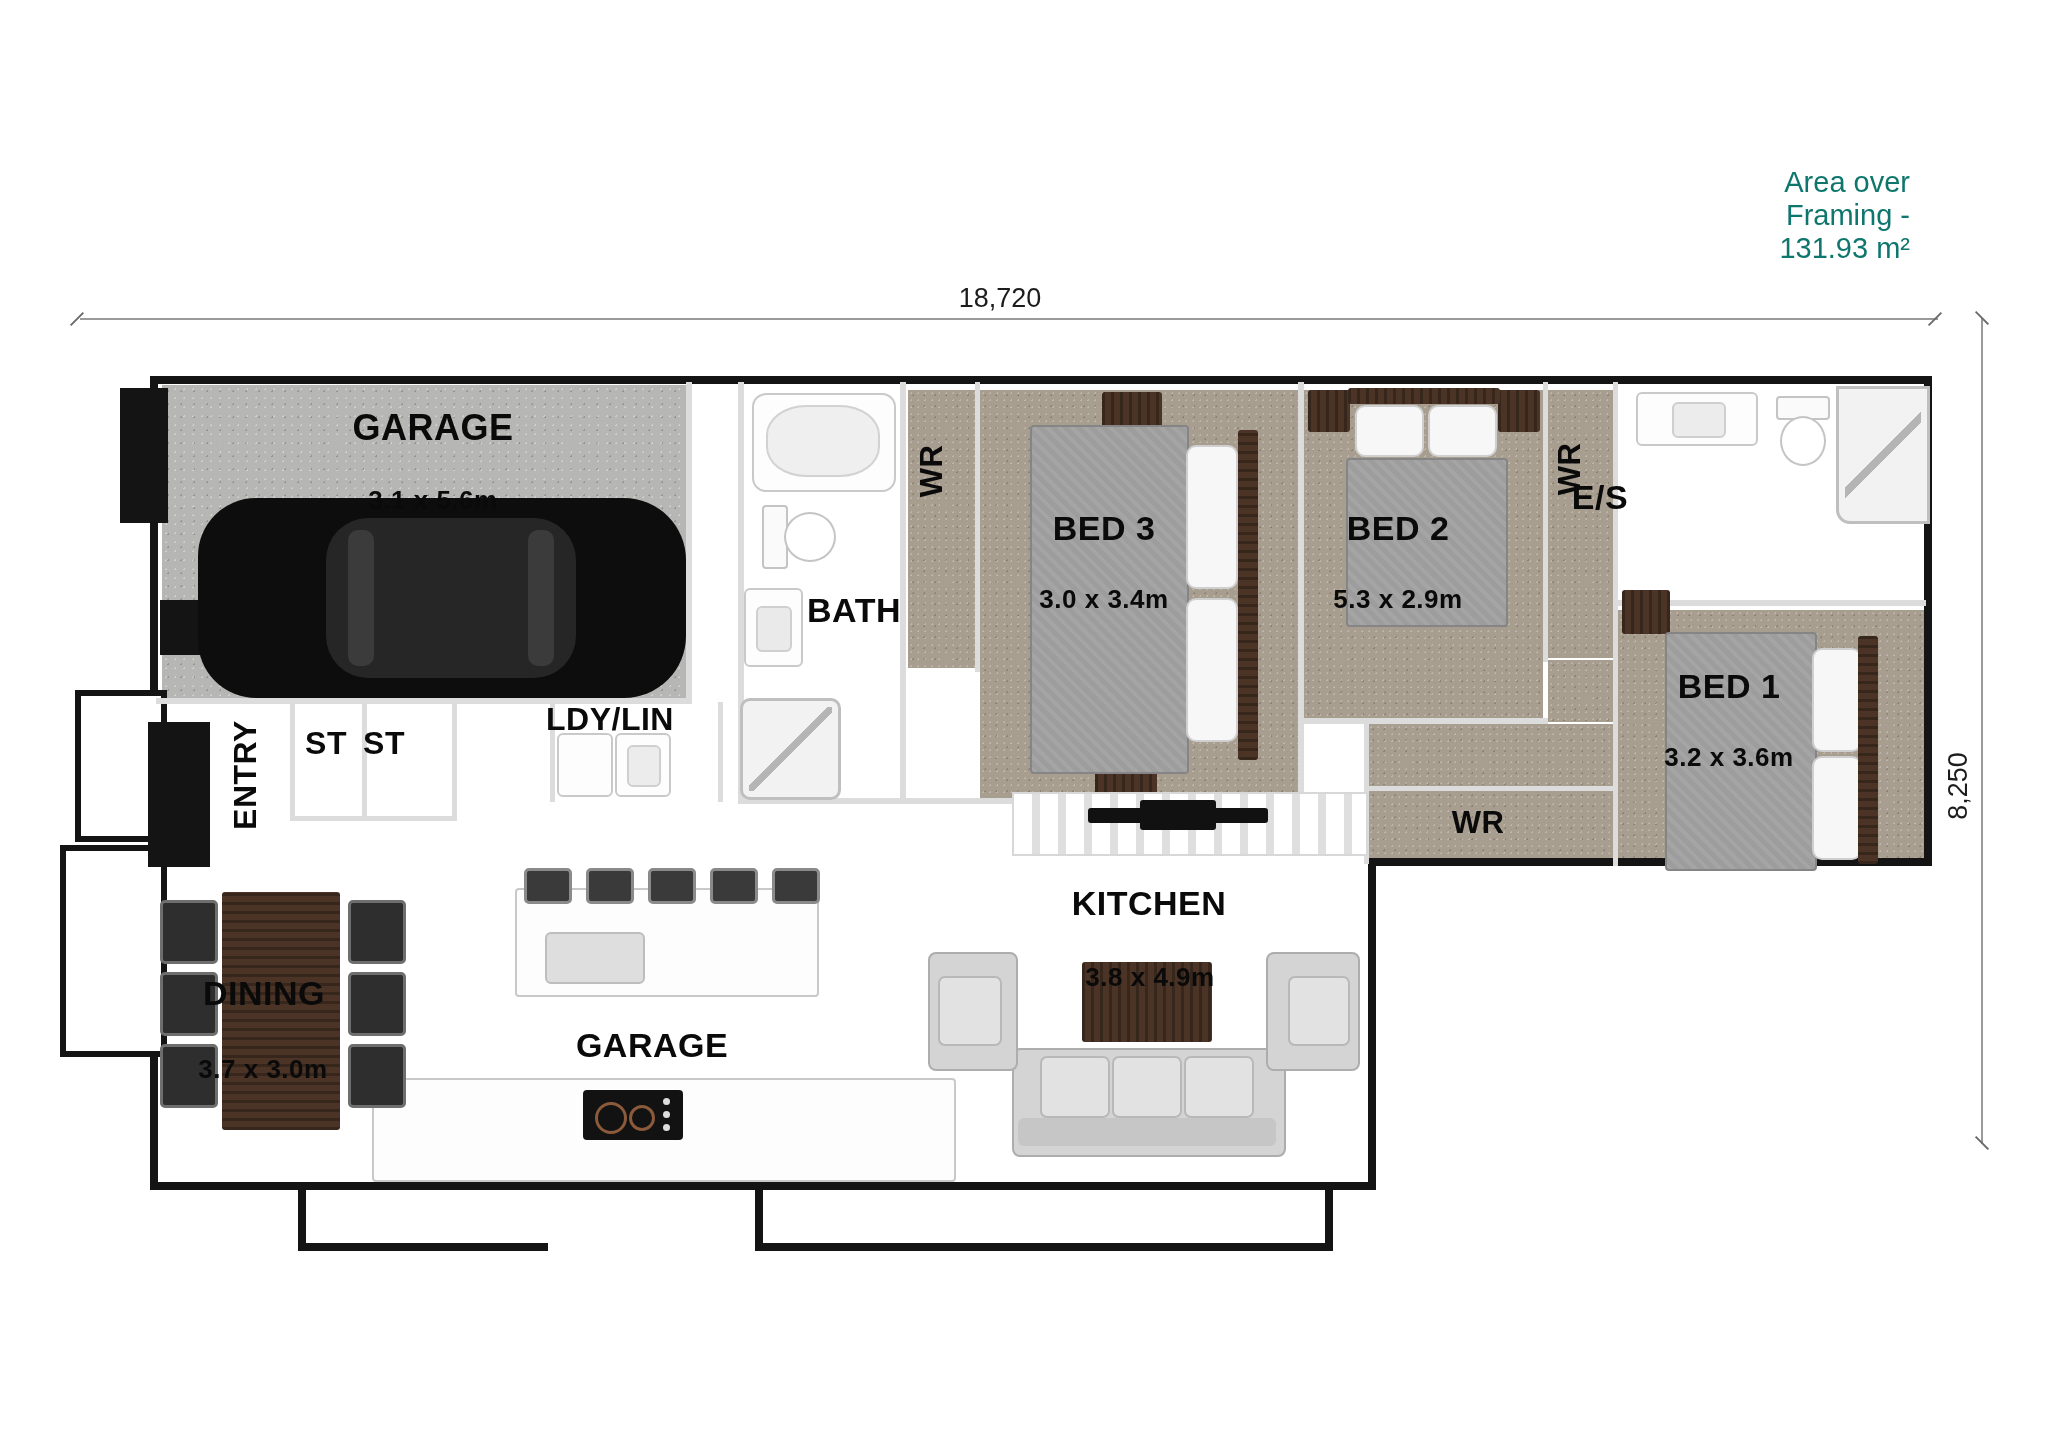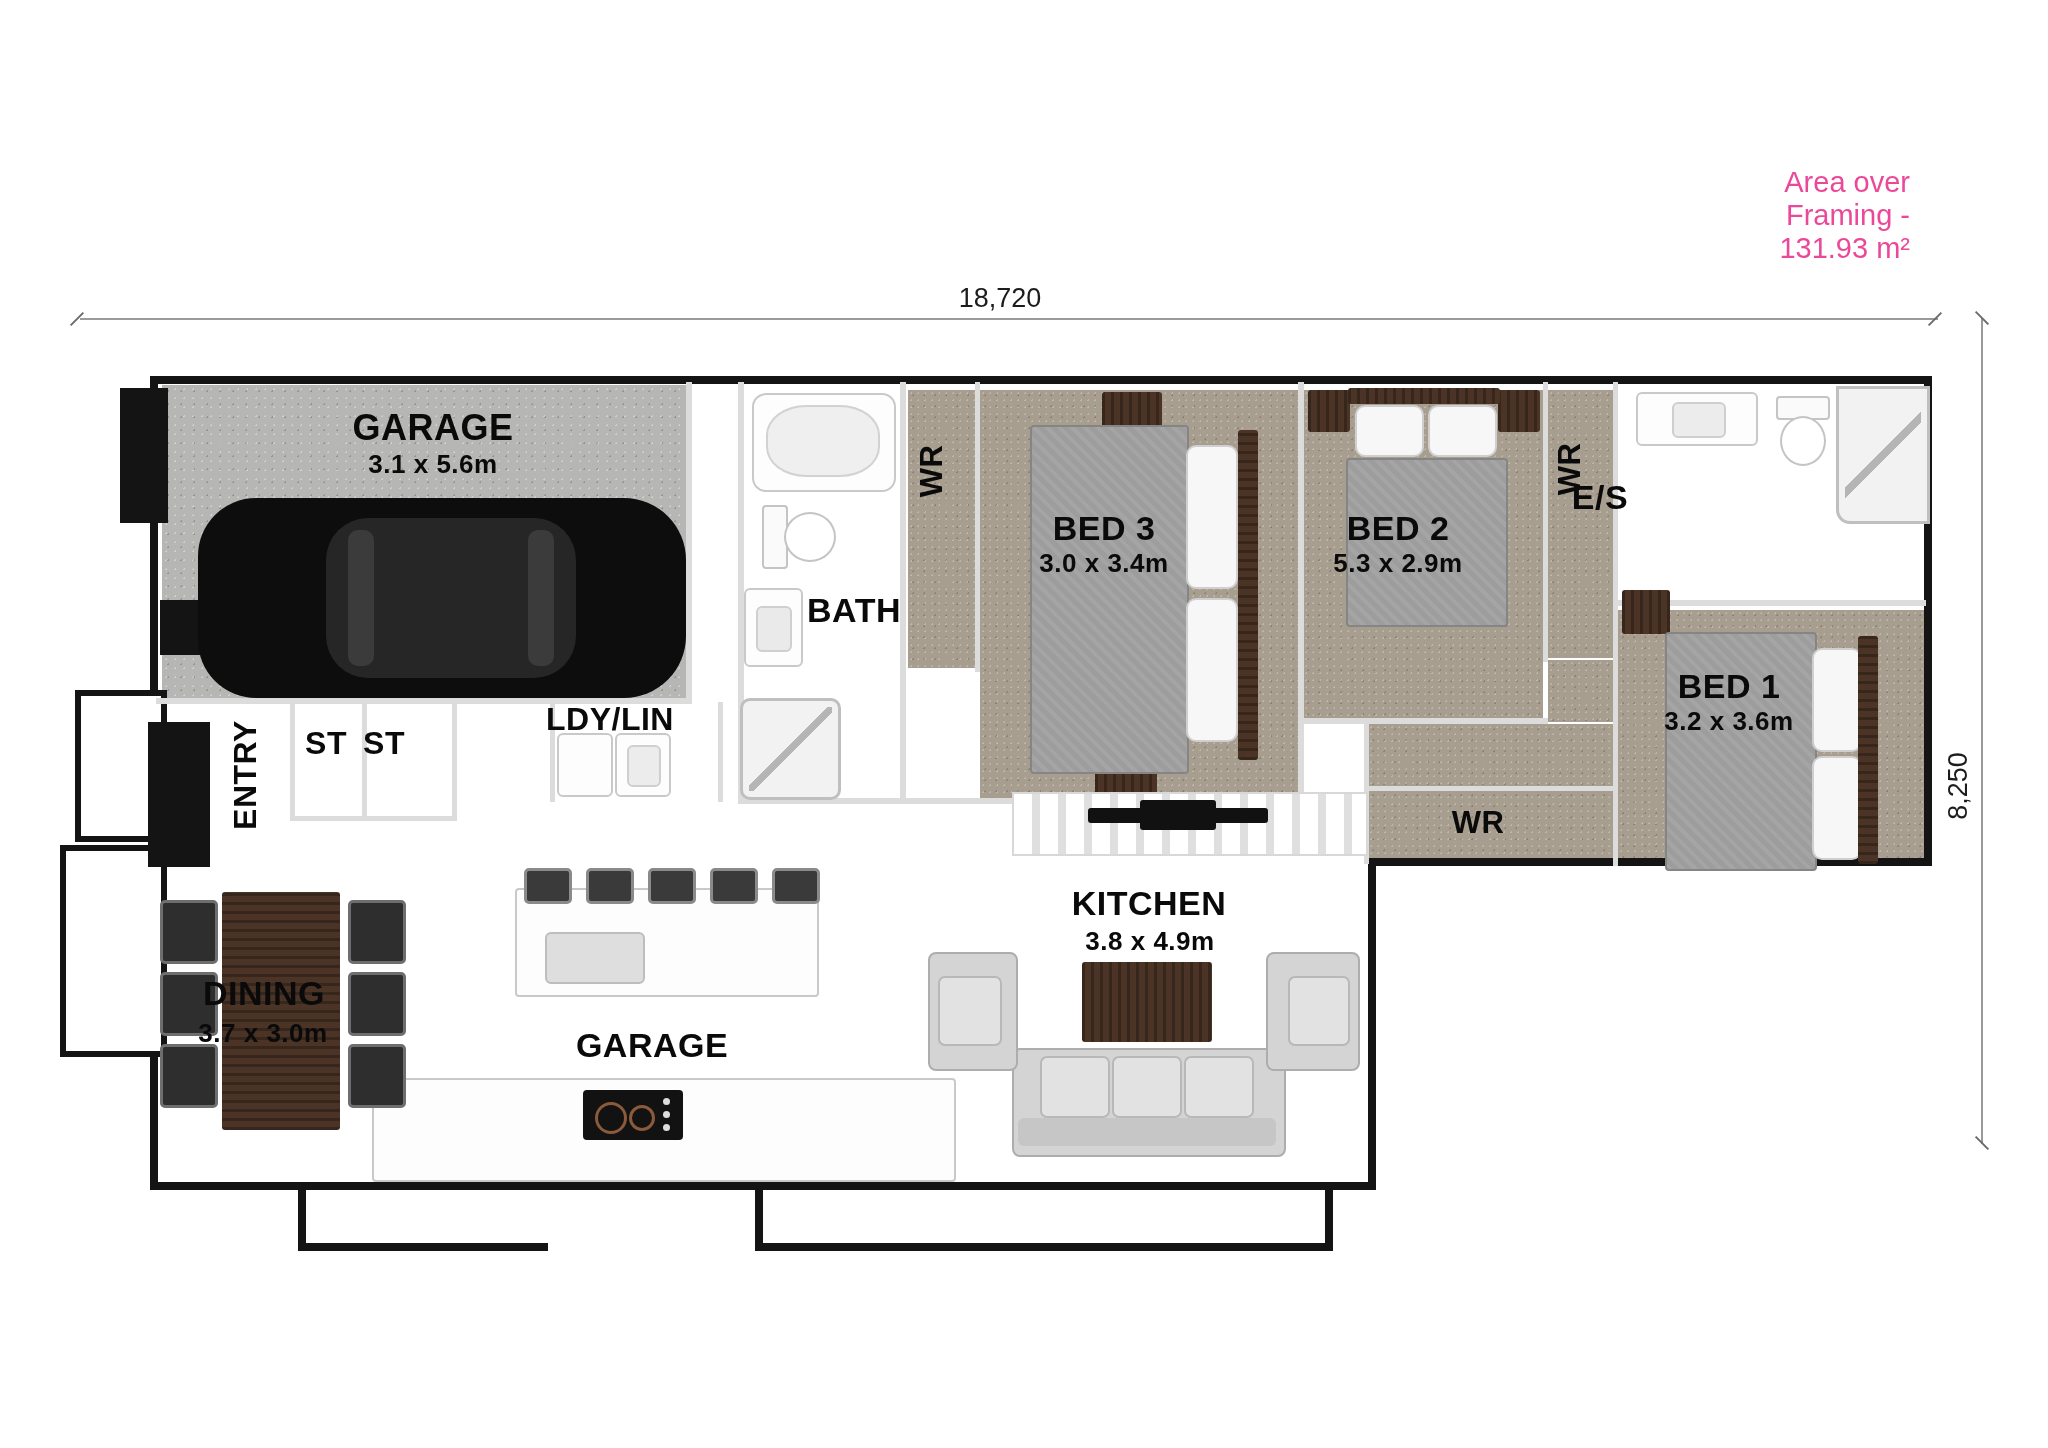--- a/index.html
+++ b/index.html
@@ -32,23 +32,23 @@
   .stool{position:absolute;width:42px;height:30px;background:#3a3a3a;border:3px solid #8a8a8a;border-radius:5px;}
   .pergola{position:absolute;background:repeating-linear-gradient(90deg,#ffffff 0 18px,#dfdfdf 18px 26px);
     border:2px solid #d8d8d8;}
   .shower-glass{position:absolute;background:#f2f2f2;border:3px solid #bfbfbf;}
   .shower-glass .diag{position:absolute;inset:6px;
     background:linear-gradient(135deg,transparent 47%,#b5b5b5 47% 53%,transparent 53%);}
   .lbl{position:absolute;transform:translate(-50%,-50%);font-weight:bold;white-space:nowrap;
     color:#0a0a0a;letter-spacing:.5px;}
   .lbl.v{transform:translate(-50%,-50%) rotate(-90deg);}
   .room-name{font-size:34px;}
-  .room-size{font-size:26px;}
+  .room-size{font-size:26px;margin-top:36px;}
   .wr-name{font-size:31px;}
-  .note{position:absolute;font-size:29px;color:#ec4899;text-align:right;transform:translate(-100%,-50%);}
+  .note{position:absolute;font-size:29px;color:#0f766e;text-align:right;transform:translate(-100%,-50%);}
   .dim-line{position:absolute;background:#9a9a9a;}
   .dim-tick{position:absolute;background:#6a6a6a;transform:rotate(45deg);}
   .dim-text{position:absolute;font-size:27px;color:#1c1c1c;transform:translate(-50%,-100%);}
   .dim-text.v{transform:translate(-50%,-50%) rotate(-90deg);}
   .toilet-tank{position:absolute;background:#fafafa;border:2px solid #c4c4c4;border-radius:4px;}
   .toilet-bowl{position:absolute;background:#ffffff;border:2px solid #c4c4c4;border-radius:50%;}
   .tv{position:absolute;background:#111;border-radius:3px;}
 </style>
 </head>
 <body>

